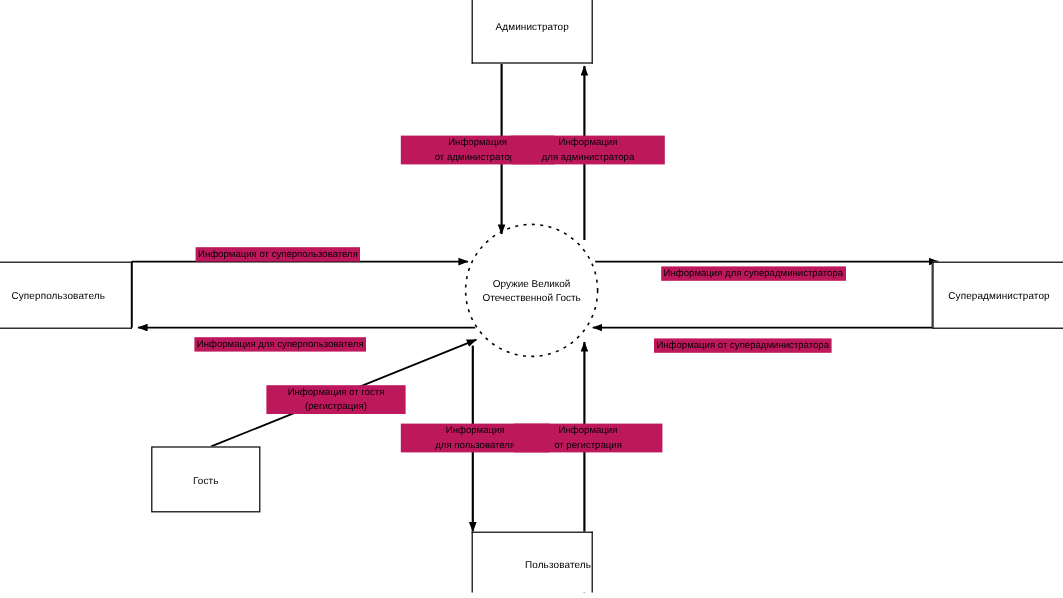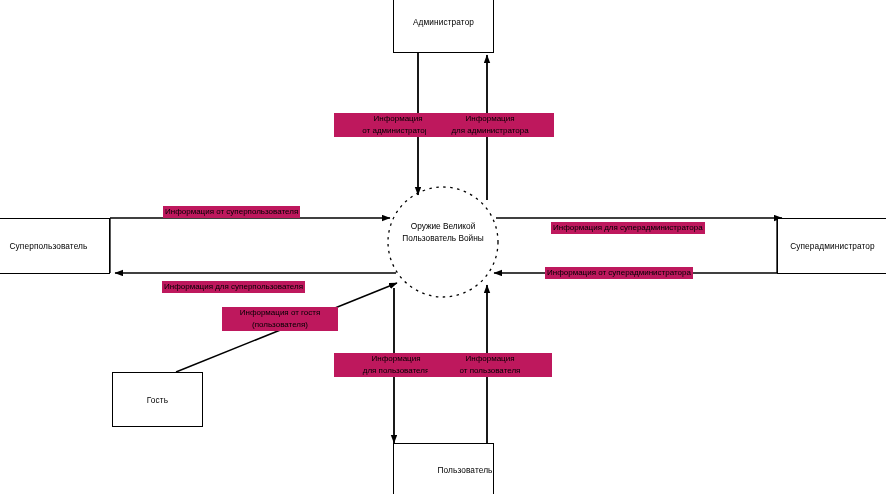--- a/index.html
+++ b/index.html
@@ -106,27 +106,27 @@
   </div>
 
   <div class="ext-box" style="left:777px; top:218px; width:122px; height:56px; border-right:none;">
     <span class="ext-label" style="margin-right:12px;">Суперадминистратор</span>
   </div>
 
   <div class="ext-box" style="left:393px; top:443px; width:101px; height:63px; border-bottom:none;">
     <span class="ext-label" style="margin-bottom:10px;margin-left:43px;">Пользователь</span>
   </div>
 
-  <div class="ext-box" style="left:112px; top:372px; width:91px; height:55px;">
+  <div class="ext-box" style="left:126px; top:372px; width:91px; height:55px;">
     <span class="ext-label">Гость</span>
   </div>
 
-  <div class="proc-label" style="left:363px; top:220px; width:160px;">
+  <div class="proc-label" style="left:363px; top:230px; width:160px;">
     <div>Оружие Великой</div>
-    <div>Пользователь Войны</div>
+    <div>Отечественной Гость</div>
   </div>
 
   <div class="flow-label two-line" style="left:334px; top:113px; width:124px;">
     <div>Информация</div>
     <div>от администратора</div>
   </div>
 
   <div class="flow-label two-line" style="left:426px; top:113px; width:124px;">
     <div>Информация</div>
     <div>для администратора</div>
@@ -137,32 +137,32 @@
   </div>
 
   <div class="flow-label" style="left:162px; top:281px;">
     <span>Информация для суперпользователя</span>
   </div>
 
   <div class="flow-label" style="left:551px; top:222px;">
     <span>Информация для суперадминистратора</span>
   </div>
 
-  <div class="flow-label" style="left:545px; top:267px;">
+  <div class="flow-label" style="left:545px; top:282px;">
     <span>Информация от суперадминистратора</span>
   </div>
 
   <div class="flow-label two-line" style="left:334px; top:353px; width:120px;">
     <div>Информация</div>
     <div>для пользователя</div>
   </div>
 
   <div class="flow-label two-line" style="left:428px; top:353px; width:120px;">
     <div>Информация</div>
-    <div>от пользователя</div>
+    <div>от регистрация</div>
   </div>
 
-  <div class="flow-label two-line" style="left:222px; top:307px; width:112px;">
+  <div class="flow-label two-line" style="left:222px; top:321px; width:112px;">
     <div>Информация от гостя</div>
-    <div>(пользователя)</div>
+    <div>(регистрация)</div>
   </div>
 
 </div>
 
 </body></html>

